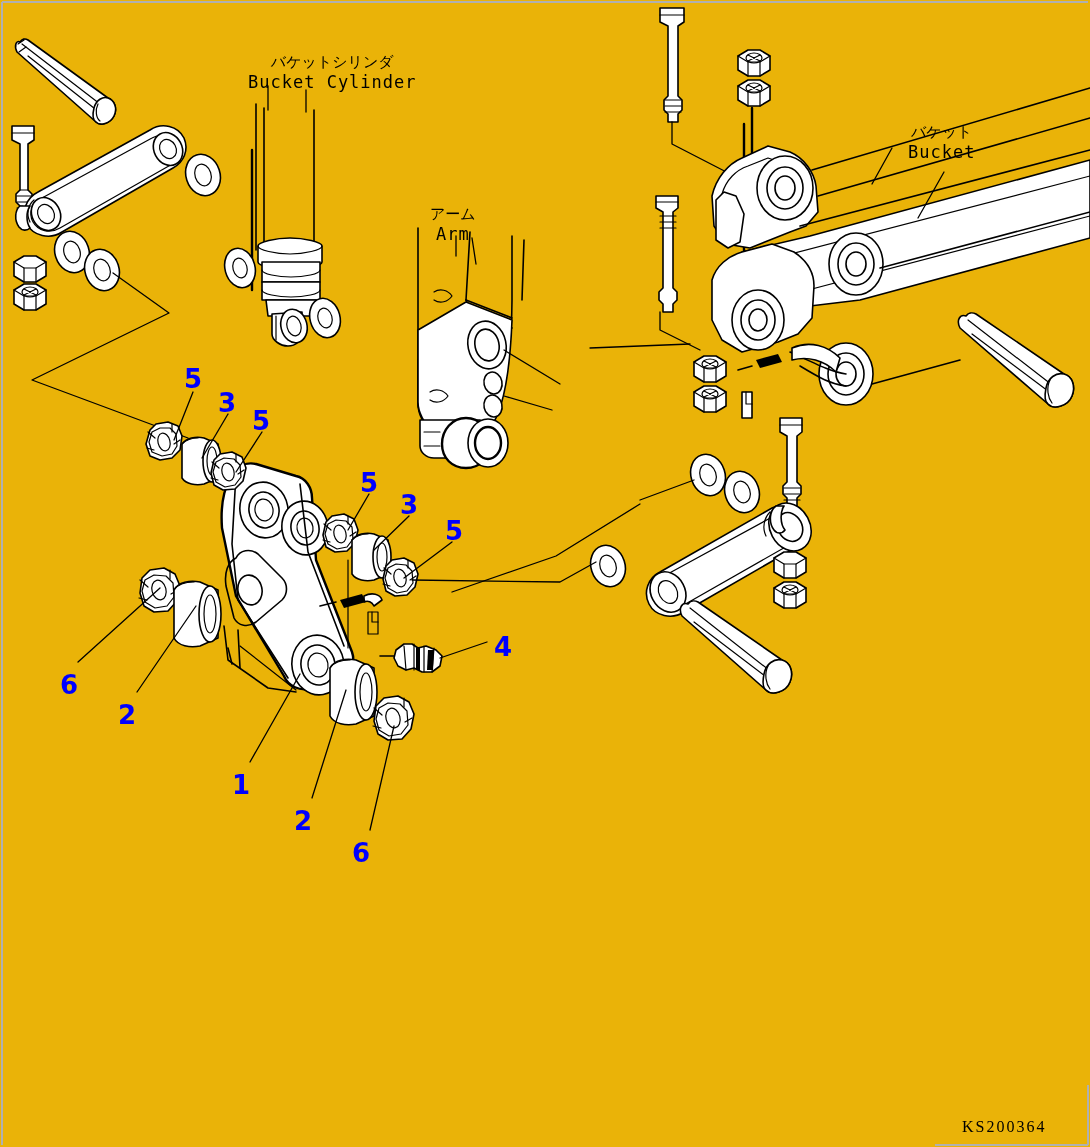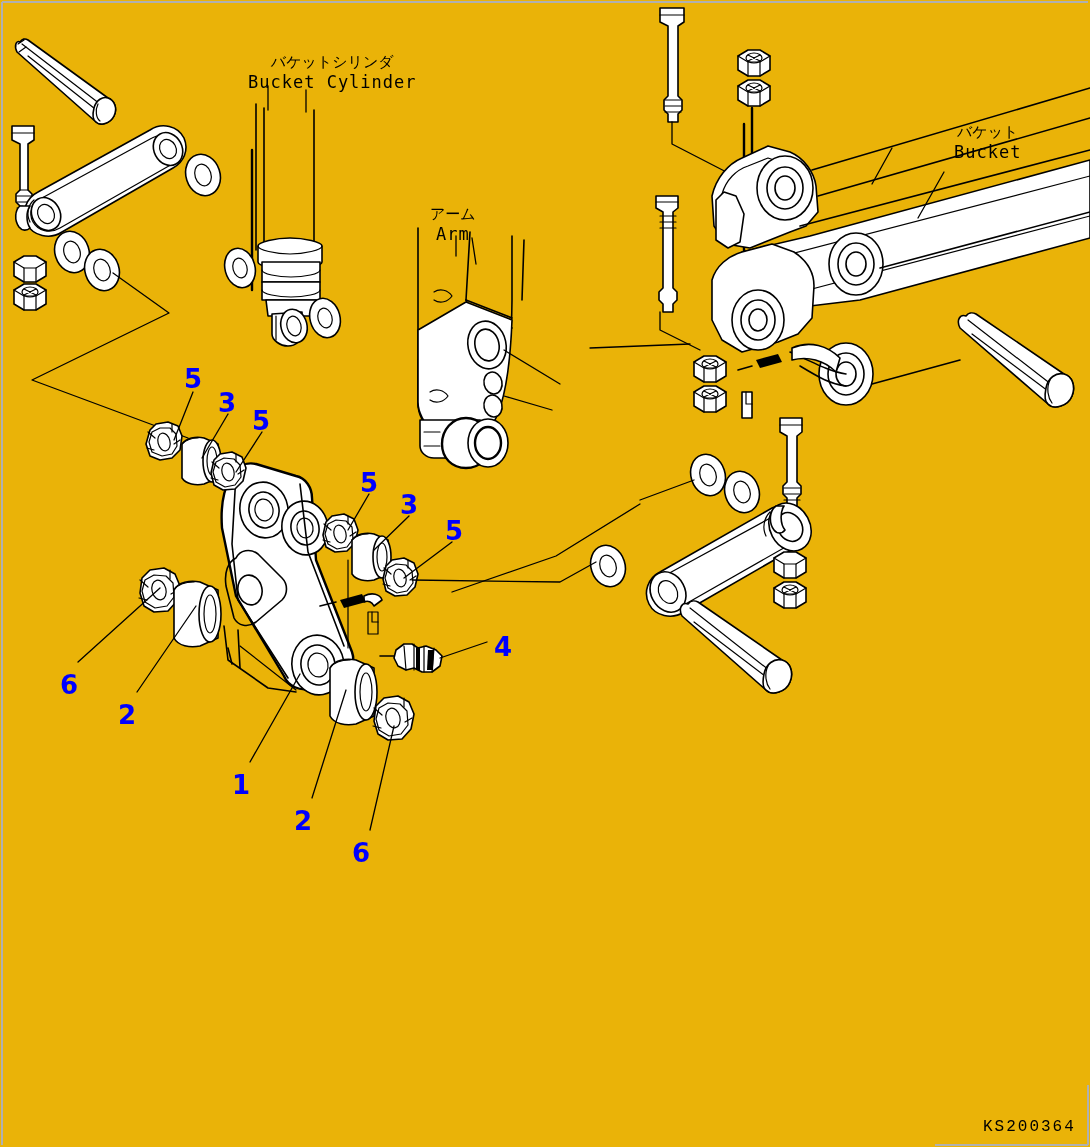--- a/index.html
+++ b/index.html
@@ -47,25 +47,24 @@
   }
   .cap .jp {
     display: block;
     font-family: "DejaVu Sans", "Liberation Sans", sans-serif;
     font-size: 15px;
     letter-spacing: 0px;
   }
   .dwg {
     position: absolute;
     color: #000000;
-    font-family: Liberation Mono, monospace;
+    font-family: Liberation Serif, serif;
     font-size: 16px;
     letter-spacing: 2px;
     white-space: nowrap;
-    margin-left: 21px;
   }
 </style>
 </head>
 <body>
 
 <div id="sheet">
 
   <svg viewBox="0 0 1090 1147">
     <defs>
       <style>
@@ -534,21 +533,21 @@
   <div class="cap" style="left:248px; top:52px;">
     <span class="jp">バケットシリンダ</span>
     <span>Bucket Cylinder</span>
   </div>
 
   <div class="cap" style="left:430px; top:204px;">
     <span class="jp">アーム</span>
     <span>Arm</span>
   </div>
 
-  <div class="cap" style="left:954px; top:122px;">
+  <div class="cap" style="left:908px; top:122px;">
     <span class="jp">バケット</span>
     <span>Bucket</span>
   </div>
 
   <div class="lbl" style="left:184px; top:366px;">5</div>
   <div class="lbl" style="left:218px; top:390px;">3</div>
   <div class="lbl" style="left:252px; top:408px;">5</div>
   <div class="lbl" style="left:360px; top:470px;">5</div>
   <div class="lbl" style="left:400px; top:492px;">3</div>
   <div class="lbl" style="left:445px; top:518px;">5</div>

